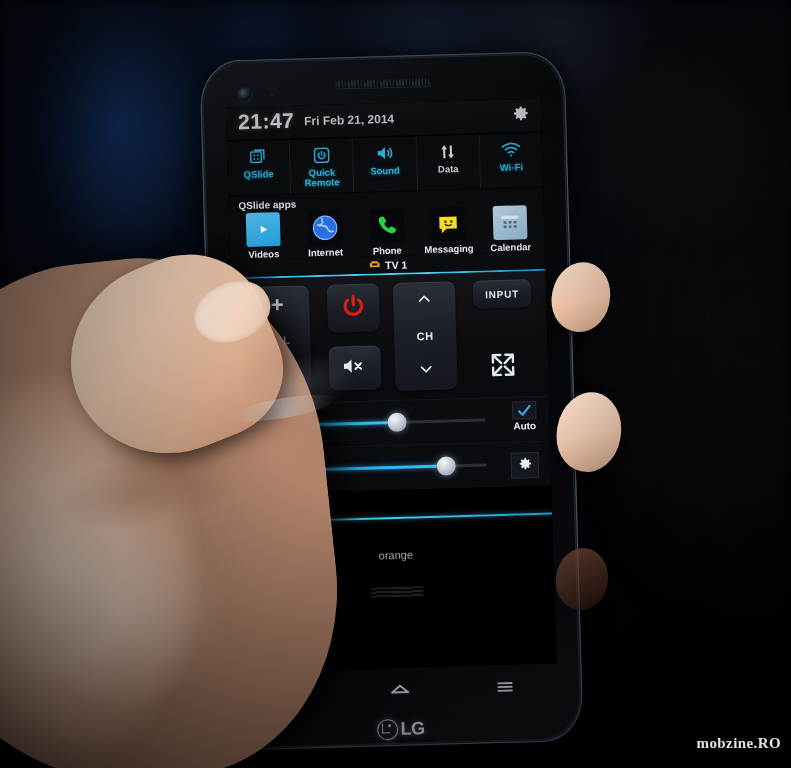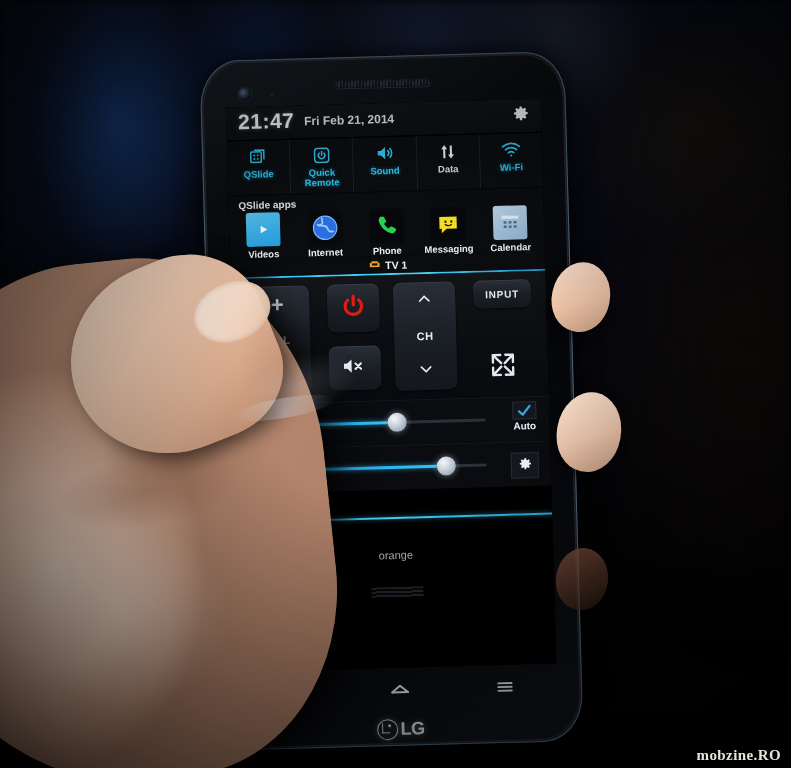--- a/index.html
+++ b/index.html
@@ -187,21 +187,21 @@
       background:linear-gradient(150deg,rgba(150,92,70,.75) 0%,rgba(96,56,40,.6) 70%,rgba(50,28,20,.5) 100%);
       transform:rotate(8deg);}
   .smudge{position:absolute;pointer-events:none;}
   #sm1{left:240px;top:356px;width:120px;height:58px;border-radius:50%;
       background:radial-gradient(ellipse,rgba(225,240,255,.17) 0%,rgba(225,240,255,0) 70%);
       transform:rotate(-16deg);}
   #sm2{left:232px;top:398px;width:104px;height:20px;border-radius:50%;
       background:linear-gradient(90deg,rgba(215,235,255,0),rgba(215,235,255,.30),rgba(215,235,255,0));
       transform:rotate(-10deg);}
 
-  .wm{position:absolute;right:10px;bottom:4px;font-size:15px;font-weight:bold;
+  .wm{position:absolute;right:10px;bottom:16px;font-size:15px;font-weight:bold;
       color:#e8e2d8;letter-spacing:.4px;font-family:"Liberation Serif",serif;
       text-shadow:1px 1px 2px rgba(0,0,0,.9);text-align:right;}
 </style>
 </head>
 <body>
 
 <div id="scene">
 
   <div class="bg"></div>
   <div class="bg-dark-right"></div>

